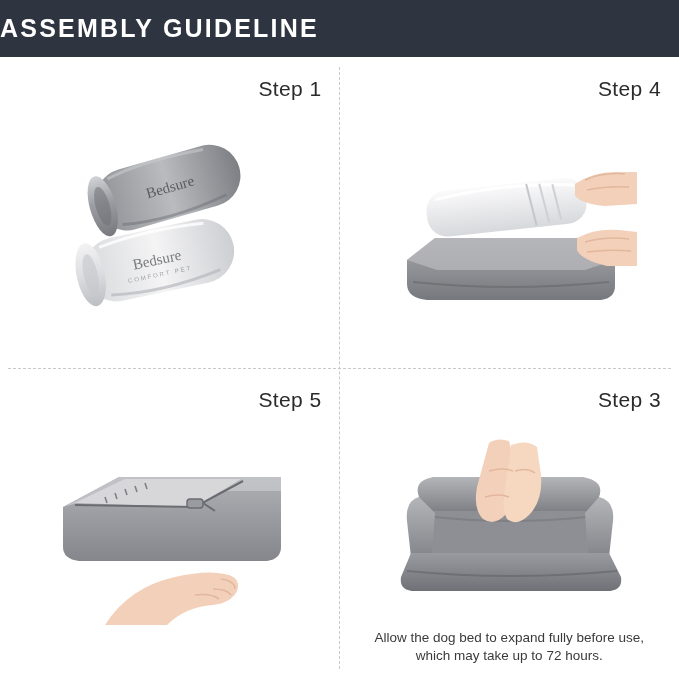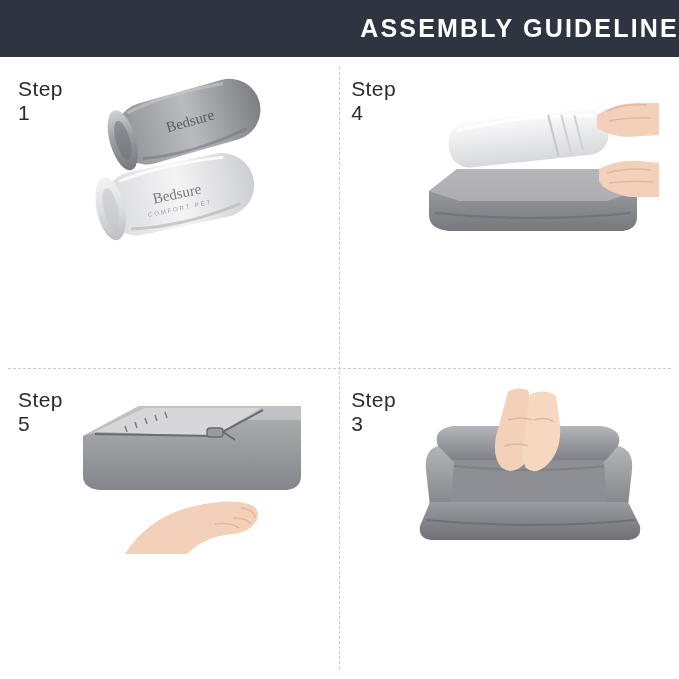--- a/index.html
+++ b/index.html
@@ -19,21 +19,21 @@
     display: flex;
     flex-direction: column;
     background: #ffffff;
     position: relative;
   }
   .header {
     height: 57px;
     background: #2e3440;
     display: flex;
     align-items: center;
-    justify-content: flex-end;
+    justify-content: flex-start;
     flex: 0 0 auto;
   }
   .header-title {
     color: #ffffff;
     font-size: 25px;
     letter-spacing: 2.2px;
     font-weight: bold;
     font-family: "Liberation Sans", sans-serif;
   }
   .grid {
@@ -54,22 +54,22 @@
   .hdiv {
     position: absolute;
     left: 8px;
     right: 8px;
     top: 311px;
     height: 1px;
     border-top: 1px dashed #c9c9c9;
   }
   .cell {
     display: flex;
-    flex-direction: row;
-    align-items: flex-start;
+    flex-direction: column;
+    align-items: flex-end;
     padding: 16px 18px 10px 18px;
     box-sizing: border-box;
     position: relative;
   }
   .step-title {
     font-size: 21px;
     color: #2b2b2b;
     font-weight: normal;
     margin: 4px 0 4px 0;
     letter-spacing: 0.4px;
@@ -263,16 +263,17 @@
 
           <g>
             <path d="M112 8 Q120 2 132 6 L138 30 Q142 60 130 78 Q118 92 106 84 Q96 74 100 52 Z" fill="#f3d0b9"></path>
             <path d="M134 10 Q150 4 160 12 L164 40 Q166 66 152 80 Q140 92 130 84 Q124 74 128 54 Z" fill="#f6d7c0"></path>
             <path d="M112 36 Q126 32 136 36" stroke="#e2b79d" stroke-width="1.5" fill="none"></path>
             <path d="M138 36 Q150 32 158 38" stroke="#e2b79d" stroke-width="1.5" fill="none"></path>
             <path d="M108 62 Q122 58 132 62" stroke="#e2b79d" stroke-width="1.5" fill="none"></path>
           </g>
         </svg>
       </div>
+      <div class="caption">Allow the dog bed to expand fully before use, which may take up to 72 hours.</div>
     </div>
 
   </div>
 </div>
 
 </body></html>

